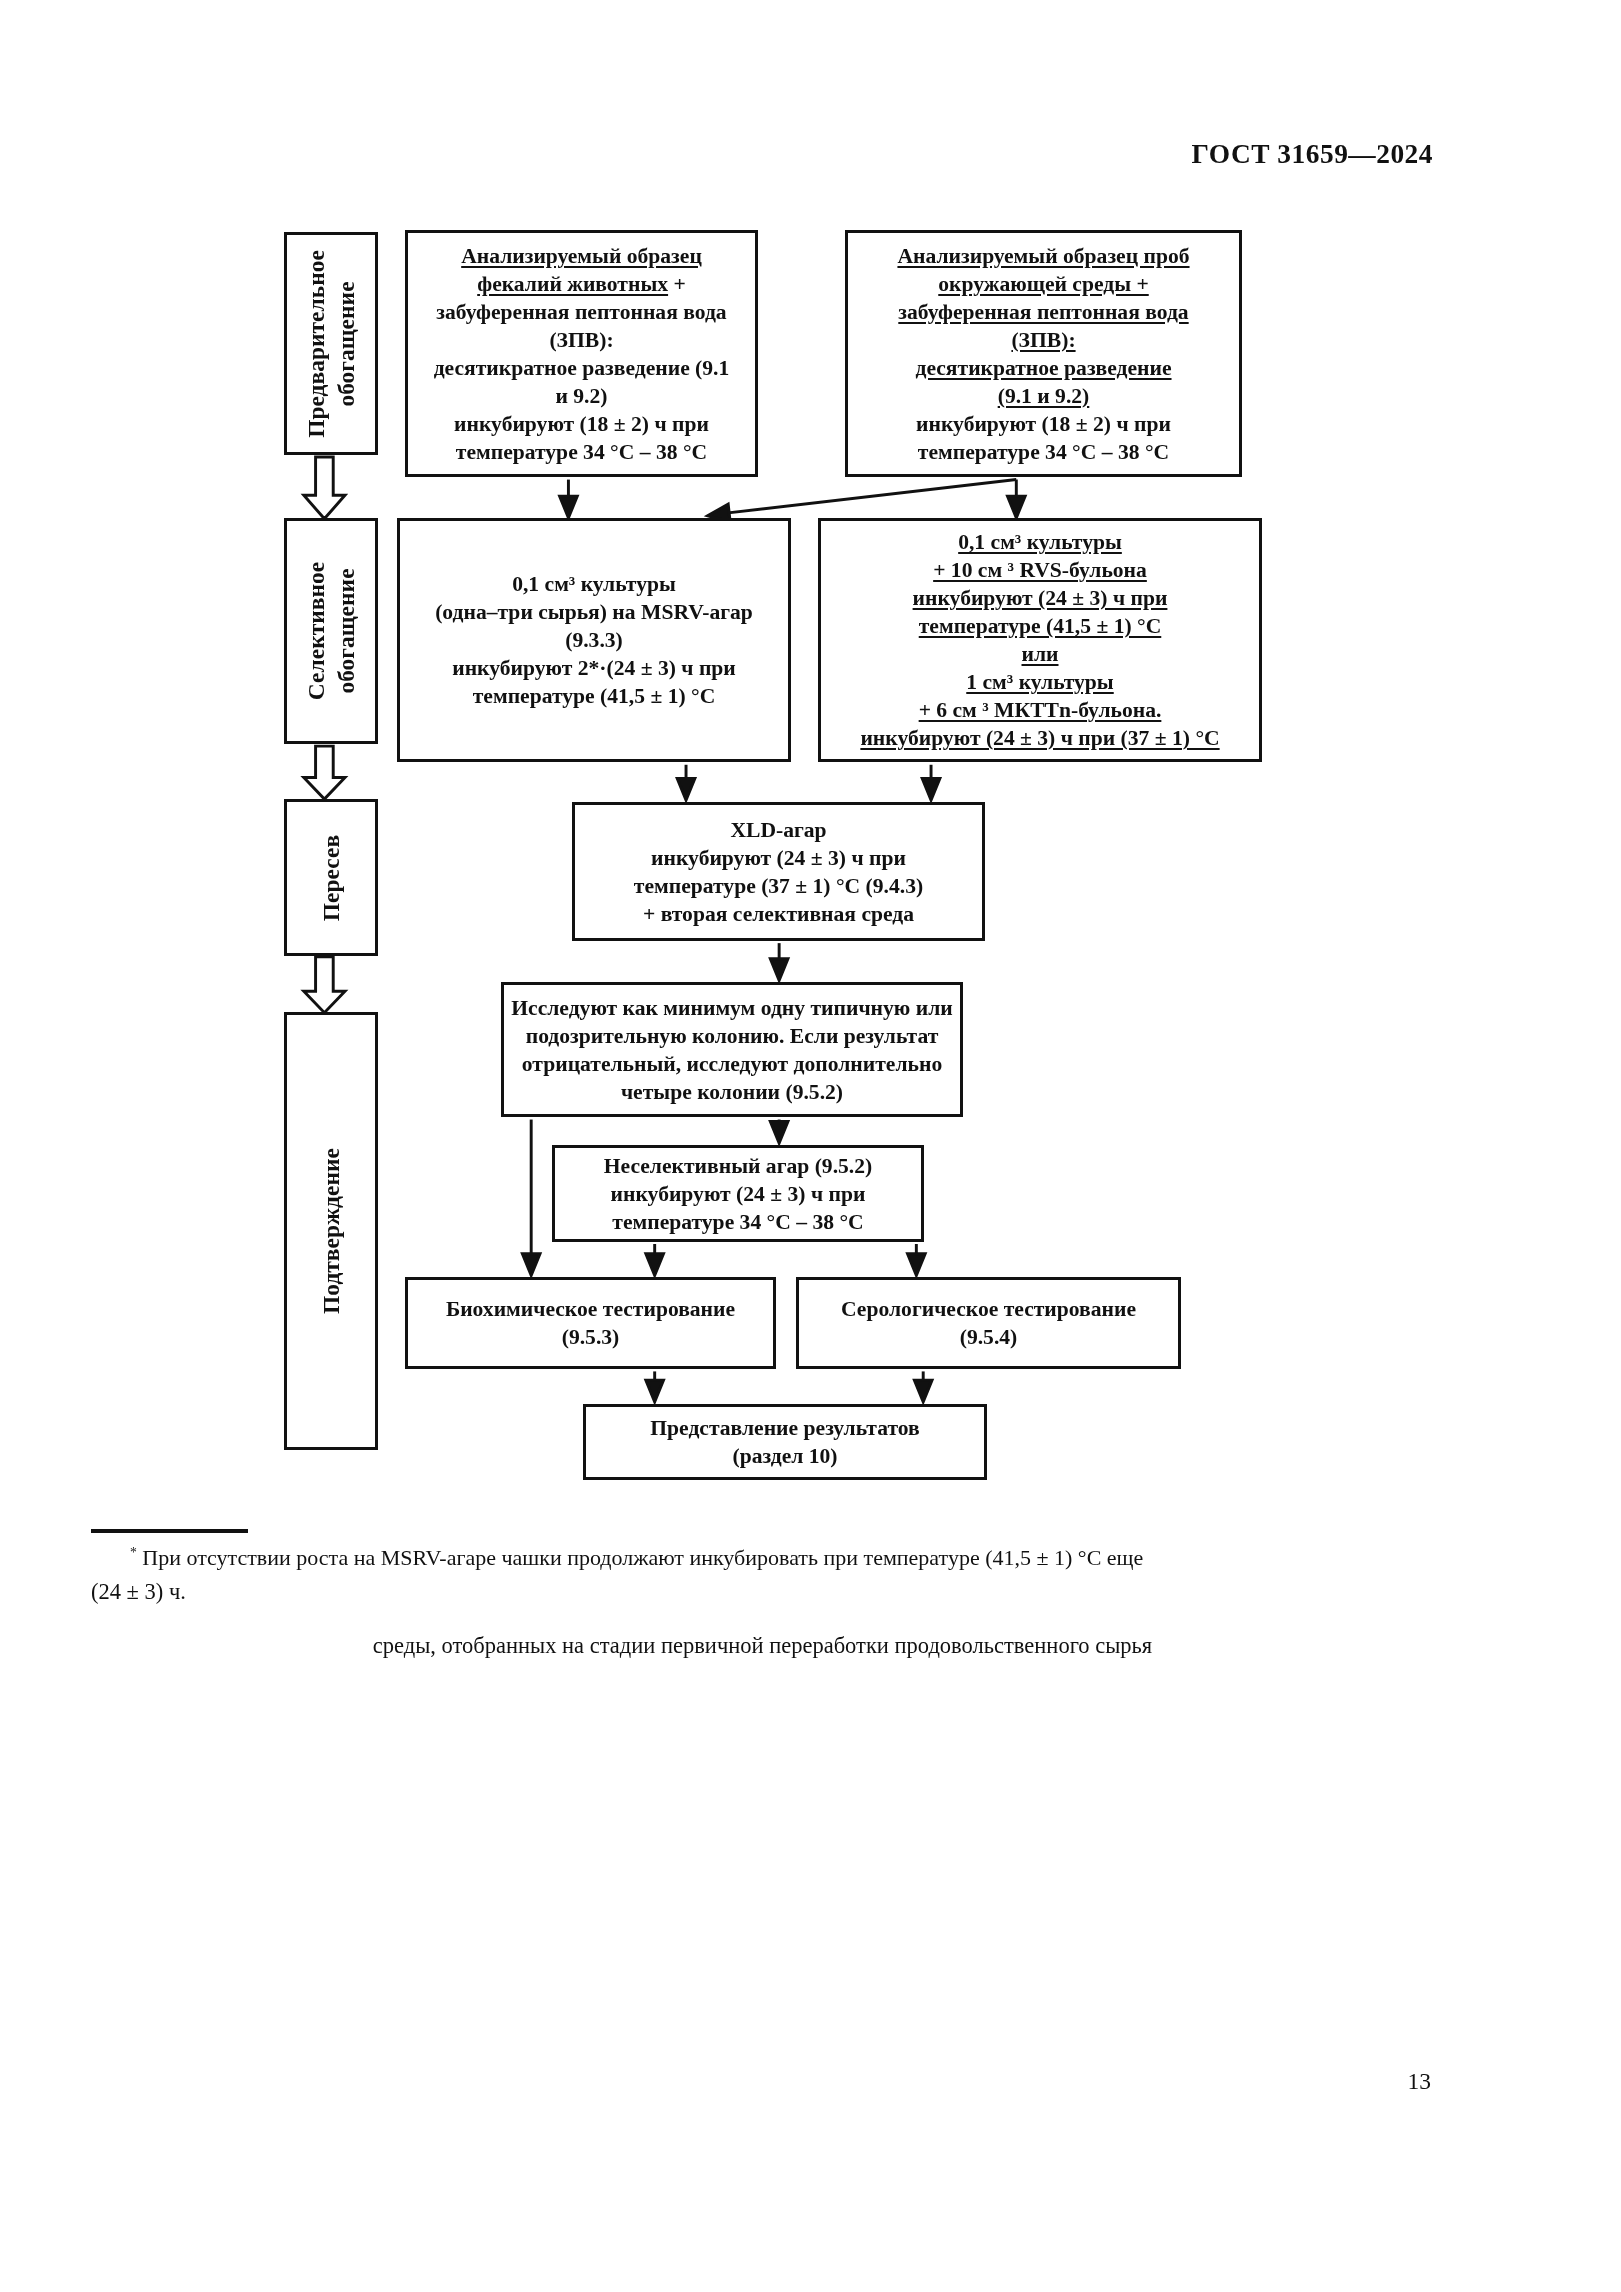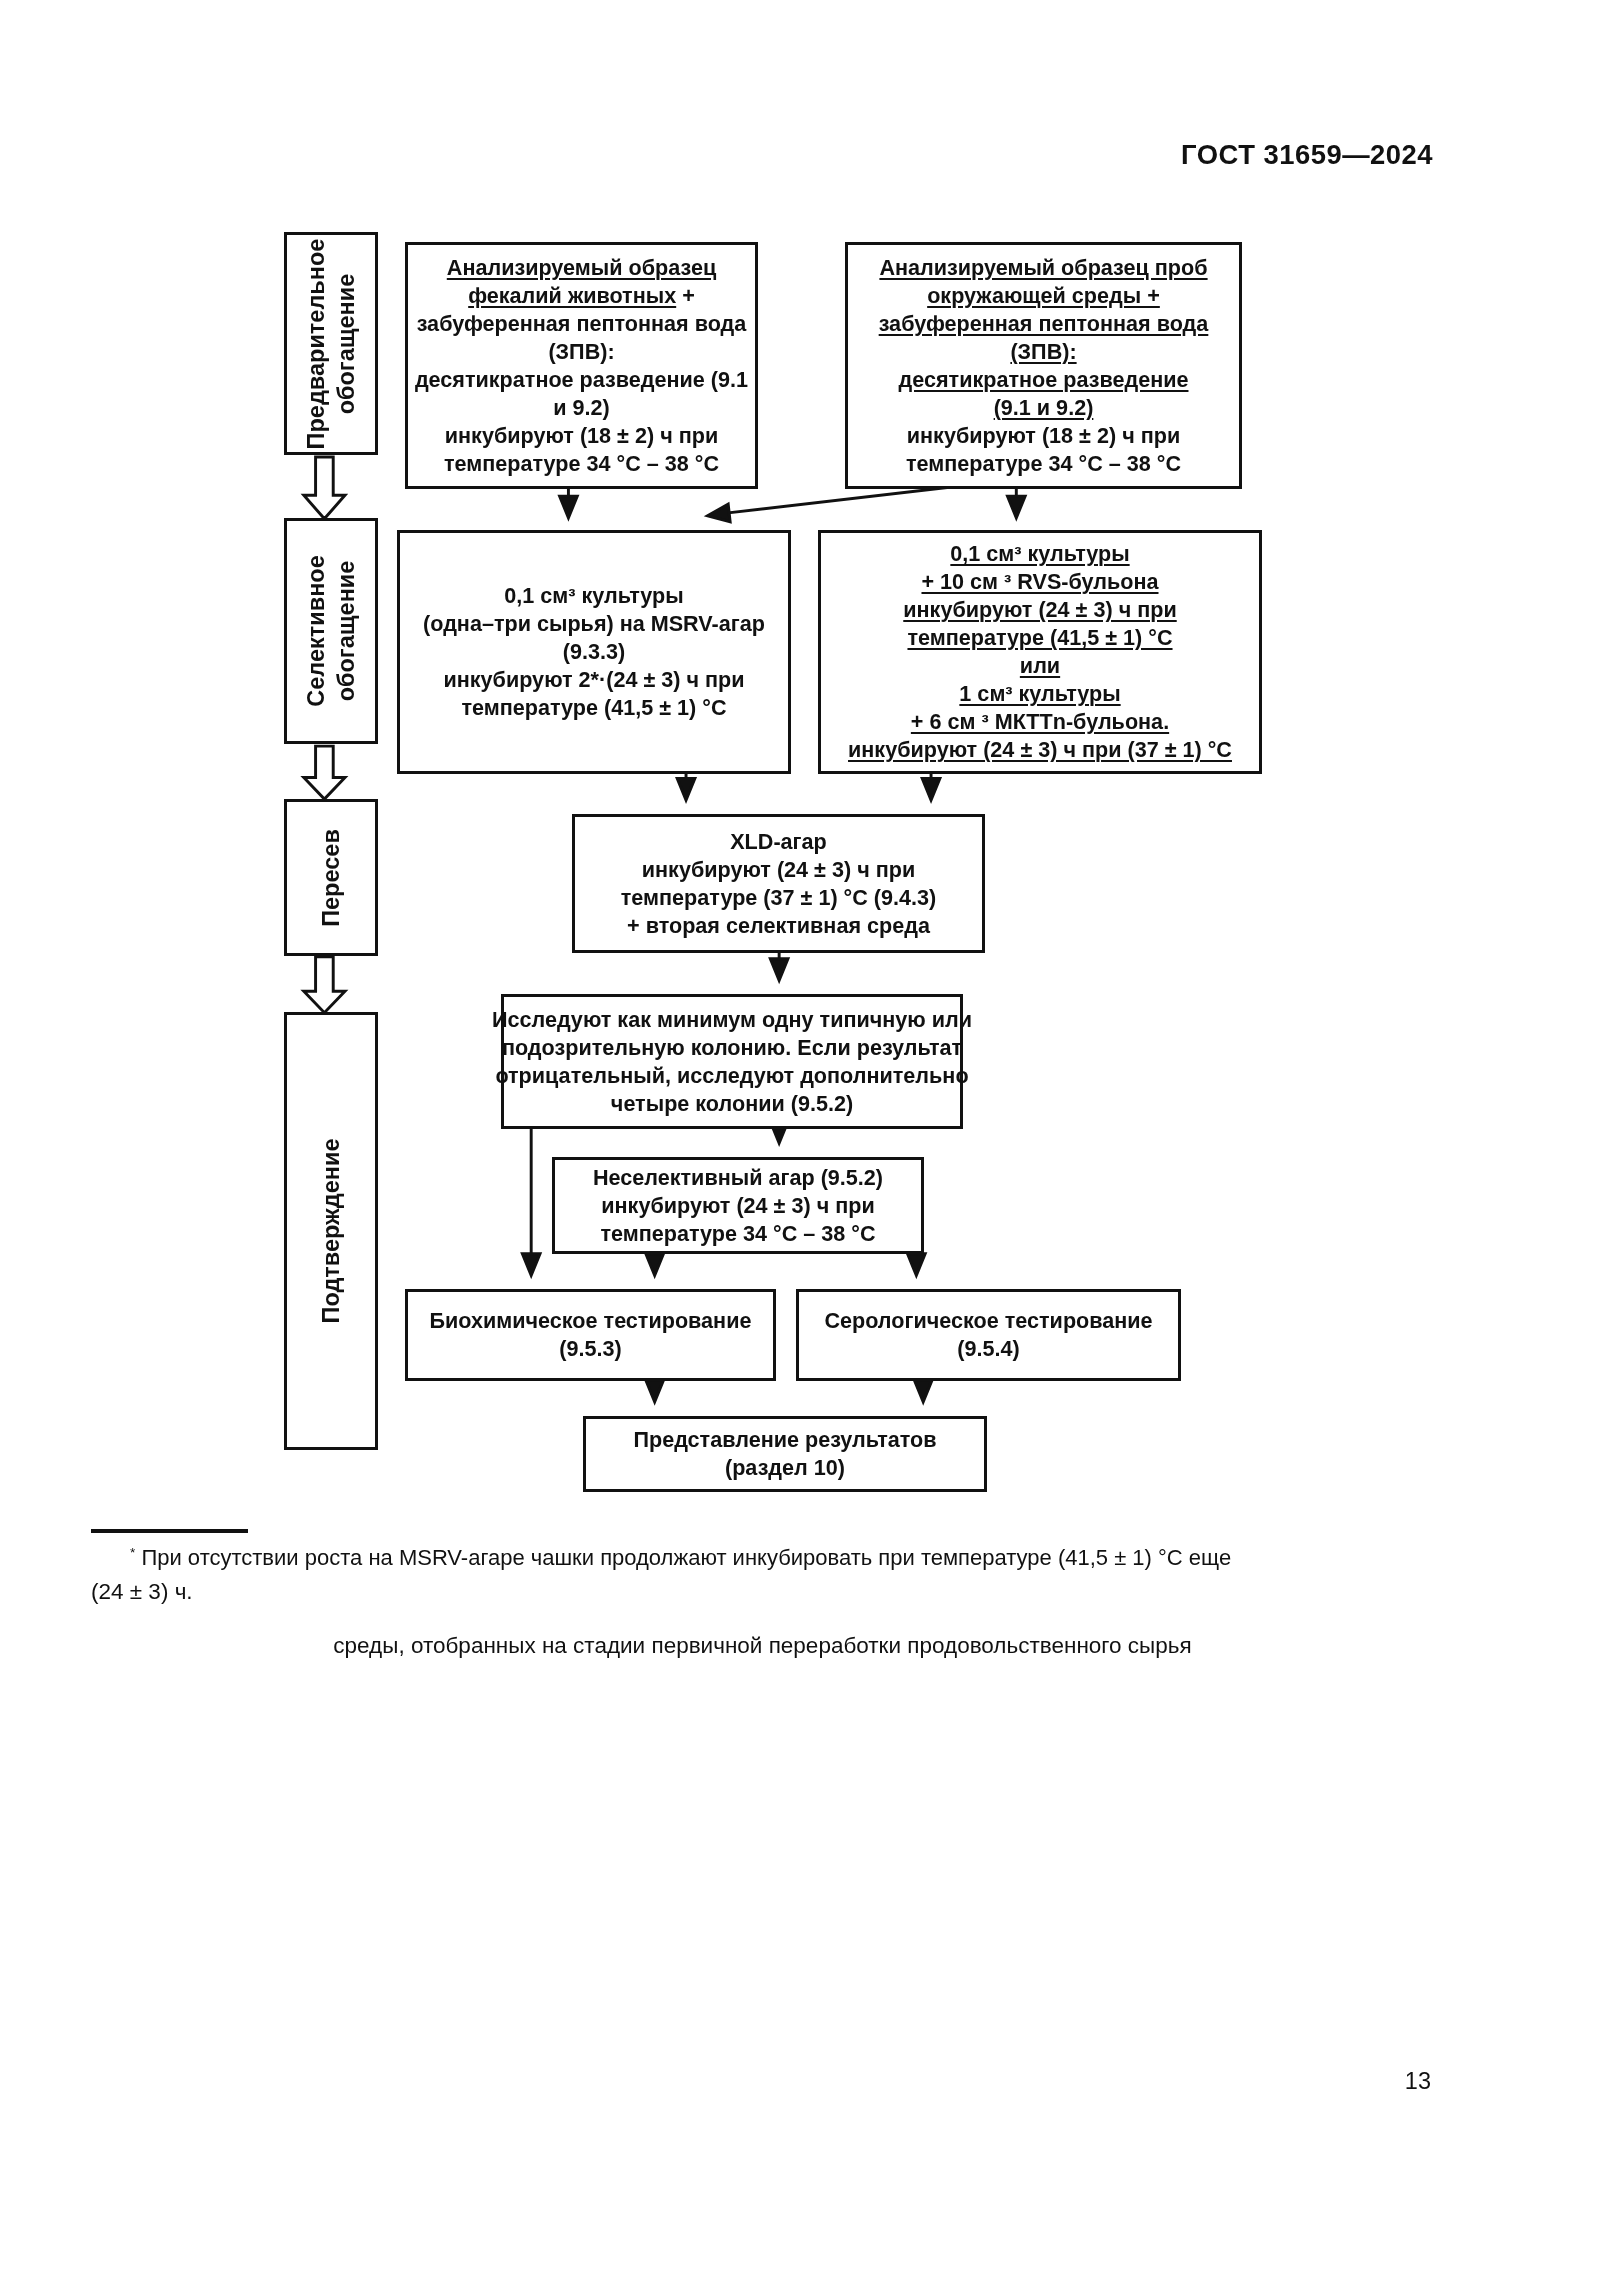--- a/index.html
+++ b/index.html
@@ -1,19 +1,19 @@
 <!DOCTYPE html>
 <html><head>
 <meta charset="utf-8">
 <style>
   html,body{margin:0;padding:0;background:#e8e8e8;}
   .page{
     position:relative;width:1621px;height:2293px;margin:0 auto;
     background:#ffffff;color:#111;
-    font-family:Liberation Sans, sans-serif;
+    font-family:Liberation Serif, serif;
     overflow:hidden;
   }
   .hdr{
     position:absolute;top:139px;left:980px;width:453px;
     text-align:right;font-weight:bold;font-size:27.4px;letter-spacing:0.5px;
   }
   .pagenum{
     position:absolute;top:2068px;left:1235px;width:196px;
     text-align:right;font-size:23.5px;
   }
@@ -22,21 +22,21 @@
     position:absolute;border:3.9px solid #111;box-sizing:border-box;
     display:flex;align-items:center;justify-content:center;background:#fff;
   }
   .stage .rot{
     transform:rotate(-90deg);white-space:nowrap;text-align:center;
     font-weight:bold;font-size:23.5px;line-height:30px;
   }
   .fbox{
     position:absolute;border:3.9px solid #111;box-sizing:border-box;background:#fff;
     display:flex;flex-direction:column;align-items:center;justify-content:center;
-    text-align:center;font-weight:bold;font-size:21.6px;line-height:28px;margin-top:12px;
+    text-align:center;font-weight:bold;font-size:21.6px;line-height:28px;
   }
   .ln{white-space:nowrap;}
   .u{text-decoration:underline;text-decoration-thickness:2.2px;text-underline-offset:2.9px;}
   .i{font-style:italic;}
   sup{font-size:62%;line-height:0;}
   .rule{position:absolute;background:#111;}
   .footnote{
     position:absolute;left:91px;top:1541px;width:1343px;
     font-size:22px;line-height:34px;text-indent:39px;
   }

